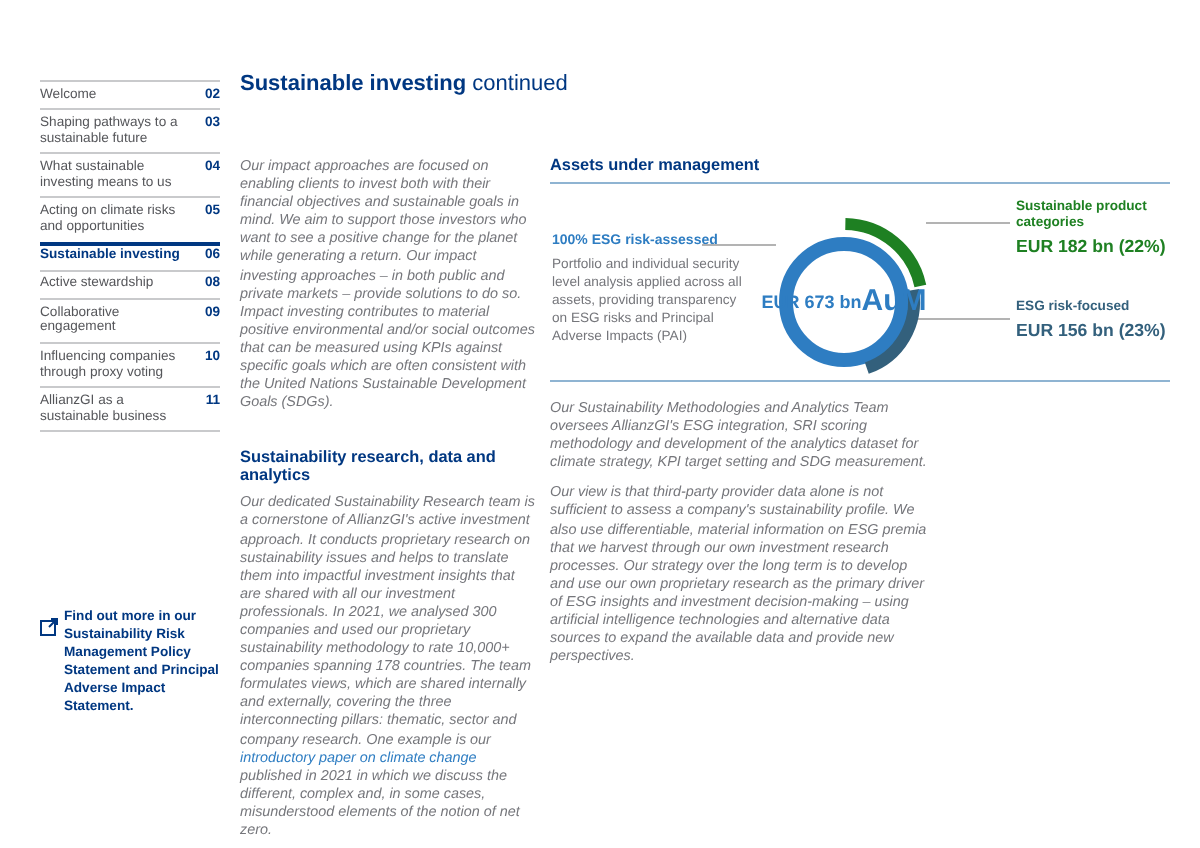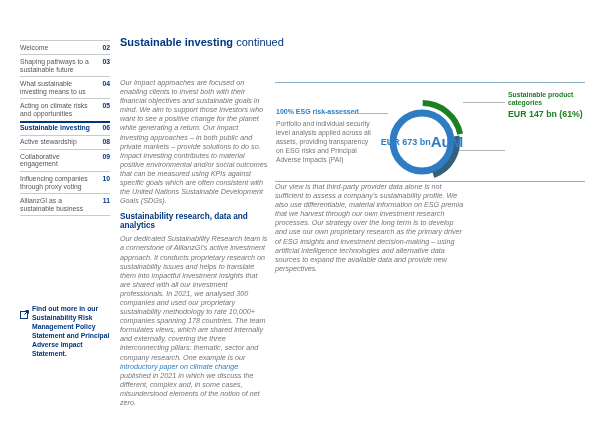--- a/index.html
+++ b/index.html
@@ -23,21 +23,21 @@
   #find-more .fm-icon{flex:0 0 9px;margin-top:1px;}
   #find-more .fm-text{font-size:6.8px;line-height:9px;font-weight:bold;color:#003781;margin-left:3px;}
   
   #page-title{position:absolute;left:120px;top:36px;font-size:11px;color:#003781;}
   #page-title .t-bold{font-weight:bold;}
   .col-heading{font-size:8.2px;font-weight:bold;color:#003781;margin:0 0 4px 0;}
   
   #left-col{position:absolute;left:120px;top:78px;width:148px;}
   .body-text{font-size:7.2px;line-height:9.1px;color:#75767b;margin:0 0 6px 0;font-style:italic;}
   .inline-link{color:#2e7dc2;cursor:pointer;}
-  #left-col .col-heading.second{margin-top:7px;}
+  #left-col .col-heading.second{margin-top:19px;}
   
   #right-col{position:absolute;left:275px;top:78px;width:310px;}
   .rule{border:none;border-top:1px solid #8fb4d2;margin:4px 0 0 0;}
   #chart-area{position:relative;width:310px;height:98px;}
   #callout-left{position:absolute;left:1px;top:25px;width:98px;}
   #callout-left .co-title{font-size:7px;font-weight:bold;color:#2e7dc2;line-height:8.6px;}
   #callout-left .co-desc{font-size:6.8px;line-height:9px;color:#75767b;margin-top:2px;}
   .connector{position:absolute;height:1px;background:#b3b3b3;}
   #donut-wrap{position:absolute;left:99px;top:11px;width:96px;height:96px;}
   #donut-center{
@@ -121,20 +121,21 @@
     <span class="t-bold">Sustainable investing</span><span> continued</span>
   </div>
 
   <div id="left-col">
     <p class="body-text">Our impact approaches are focused on enabling clients to invest both with their financial objectives and sustainable goals in mind. We aim to support those investors who want to see a positive change for the planet while generating a return. Our impact investing approaches – in both public and private markets – provide solutions to do so. Impact investing contributes to material positive environmental and/or social outcomes that can be measured using KPIs against specific goals which are often consistent with the United Nations Sustainable Development Goals (SDGs).</p>
     <h3 class="col-heading second">Sustainability research, data and analytics</h3>
     <p class="body-text"><span>Our dedicated Sustainability Research team is a cornerstone of AllianzGI's active investment approach. It conducts proprietary research on sustainability issues and helps to translate them into impactful investment insights that are shared with all our investment professionals. In 2021, we analysed 300 companies and used our proprietary sustainability methodology to rate 10,000+ companies spanning 178 countries. The team formulates views, which are shared internally and externally, covering the three interconnecting pillars: thematic, sector and company research. One example is our </span><span class="inline-link">introductory paper on climate change</span><span> published in 2021 in which we discuss the different, complex and, in some cases, misunderstood elements of the notion of net zero.</span></p>
   </div>
 
   <div id="right-col">
+    <h3 class="col-heading">Assets under management</h3>
     <hr class="rule">
 
     <div id="chart-area">
       <div id="callout-left">
         <div class="co-title">100% ESG risk-assessed</div>
         <div class="co-desc">Portfolio and individual security level analysis applied across all assets, providing transparency on ESG risks and Principal Adverse Impacts (PAI)</div>
       </div>
 
       <div class="connector" style="left:76px;top:30px;width:37px;"></div>
       <div class="connector" style="left:188px;top:19px;width:42px;"></div>
@@ -145,21 +146,26 @@
           <path d="M 48.68064385105405 9.005939888900741 A 39 39 0 0 1 86.17582816170571 40.02465397817018" fill="none" stroke="#1e8022" stroke-width="6"></path>
           <path d="M 82.48927644692216 42.04266752918886 A 35 35 0 0 1 59.39488540600048 81.09315014597608" fill="none" stroke="#33607c" stroke-width="6"></path>
         </svg>
       <div id="donut-center">
         <span class="dc-line1">EUR 673 bn</span>
         <span class="dc-line2">AuM</span>
       </div>
 
       <div class="seg-label" id="seg-label-0">
         <div class="sl-name">Sustainable product categories</div>
-        <div class="sl-value">EUR 147 bn (61%)</div>
+        <div class="sl-value">EUR 182 bn (22%)</div>
+      </div>
+      <div class="seg-label" id="seg-label-1">
+        <div class="sl-name">ESG risk-focused</div>
+        <div class="sl-value">EUR 156 bn (23%)</div>
       </div>
     </div>
 
     <hr class="rule" style="margin-top:0;">
+    <p class="body-text first">Our Sustainability Methodologies and Analytics Team oversees AllianzGI's ESG integration, SRI scoring methodology and development of the analytics dataset for climate strategy, KPI target setting and SDG measurement.</p>
     <p class="body-text">Our view is that third-party provider data alone is not sufficient to assess a company's sustainability profile. We also use differentiable, material information on ESG premia that we harvest through our own investment research processes. Our strategy over the long term is to develop and use our own proprietary research as the primary driver of ESG insights and investment decision-making – using artificial intelligence technologies and alternative data sources to expand the available data and provide new perspectives.</p>
   </div>
 
 </div>
 
 </body></html>

